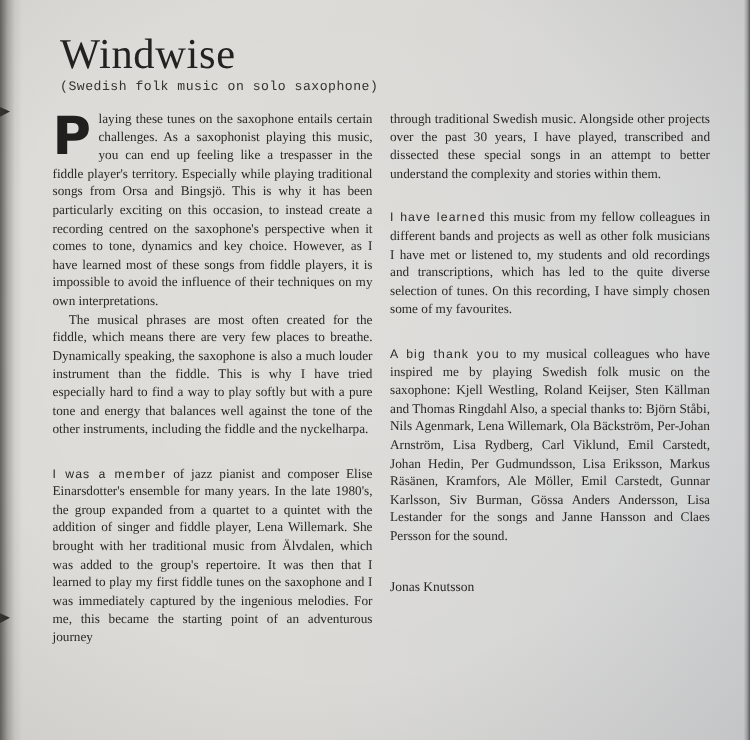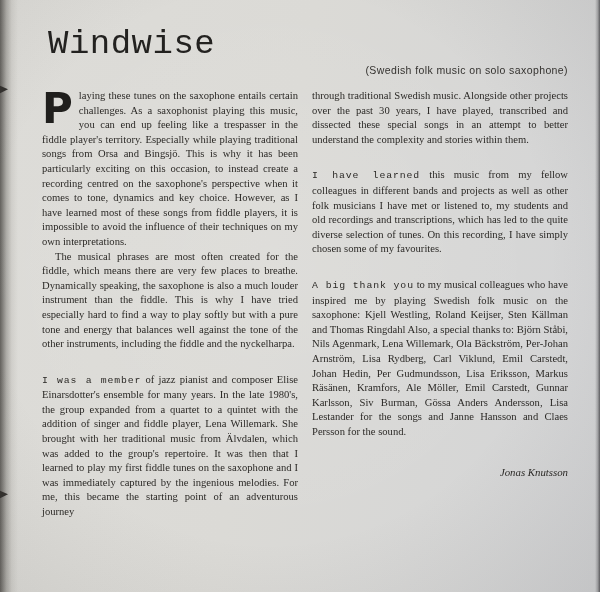--- a/index.html
+++ b/index.html
@@ -21,46 +21,46 @@
     background:linear-gradient(to right, rgba(80,80,84,0) 0%, rgba(80,80,84,0.35) 55%, rgba(52,52,56,0.75) 100%);
   }
   .staple{
     position:absolute;left:0;width:8px;height:11px;background:#33312e;
     clip-path:polygon(0 15%, 100% 48%, 0 85%);
   }
   .staple-top{top:84px;}
   .staple-bottom{top:489px;}
   .content{position:relative;padding:26px 32px 0 42px;color:#2b2926;}
   h1{
-    margin:0 0 2px 6px;font-family:Liberation Mono, monospace;font-weight:400;
+    margin:0 0 2px 6px;font-family:Liberation Serif, serif;font-weight:400;
     font-size:34px;line-height:36px;color:#232220;letter-spacing:0.5px;
   }
   .subtitle{
-    margin:2px 0 0 6px;font-family:Liberation Sans, sans-serif;
-    font-size:10.5px;letter-spacing:0.4px;color:#34322f;text-align:right;
+    margin:2px 0 0 6px;font-family:Liberation Mono, monospace;
+    font-size:10.5px;letter-spacing:0.4px;color:#34322f;
   }
   .columns{display:flex;gap:14px;margin-top:13px;}
   .col{width:256px;}
   .para{
     margin:0;font-size:10.6px;line-height:14.6px;text-align:justify;
     color:#2b2926;
   }
   .para.indent{text-indent:13px;}
   .para.spaced{margin-top:21px;}
   .dropcap{
     float:left;font-family:"DejaVu Sans",sans-serif;font-weight:700;
     font-size:42px;line-height:34px;padding:3px 6px 0 0;color:#201f1d;
   }
   .lead-in{
-    font-family:Liberation Mono, monospace;font-size:9.8px;
+    font-family:Liberation Sans, sans-serif;font-size:9.8px;
     letter-spacing:0.9px;color:#2b2926;
   }
   .signature{
-    margin:27px 0 12px 0;font-style:italic;font-size:10.8px;color:#2b2926;
-    text-align:right;
+    margin:27px 0 12px 0;font-size:10.8px;color:#2b2926;
+    text-align:left;
   }
 </style>
 </head>
 <body>
 
 <div class="page">
   <div class="spine-shadow"></div>
   <div class="right-edge"></div>
   <div class="staple staple-top"></div>
   <div class="staple staple-bottom"></div>

